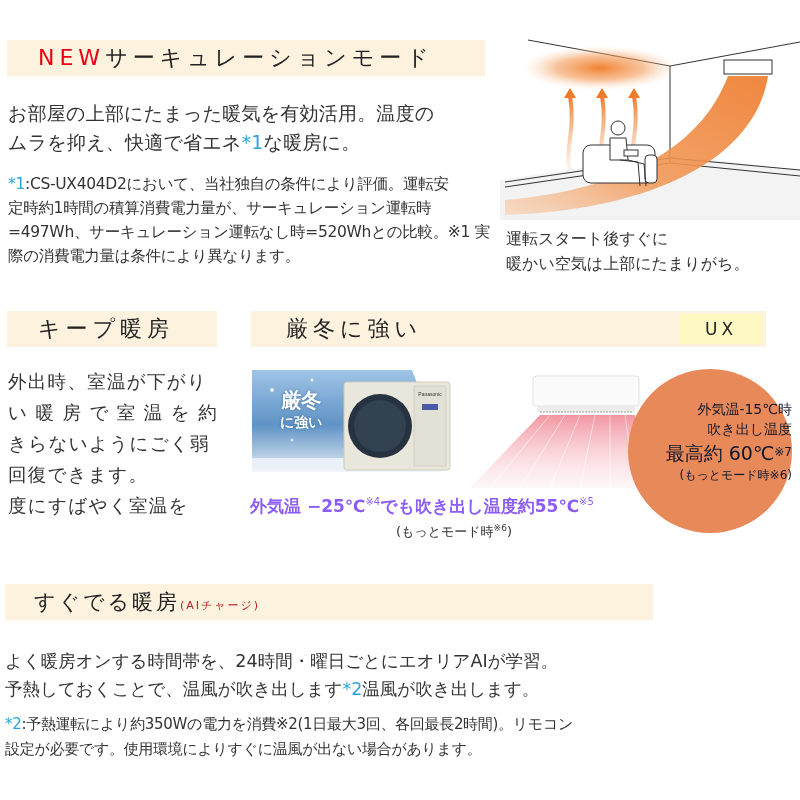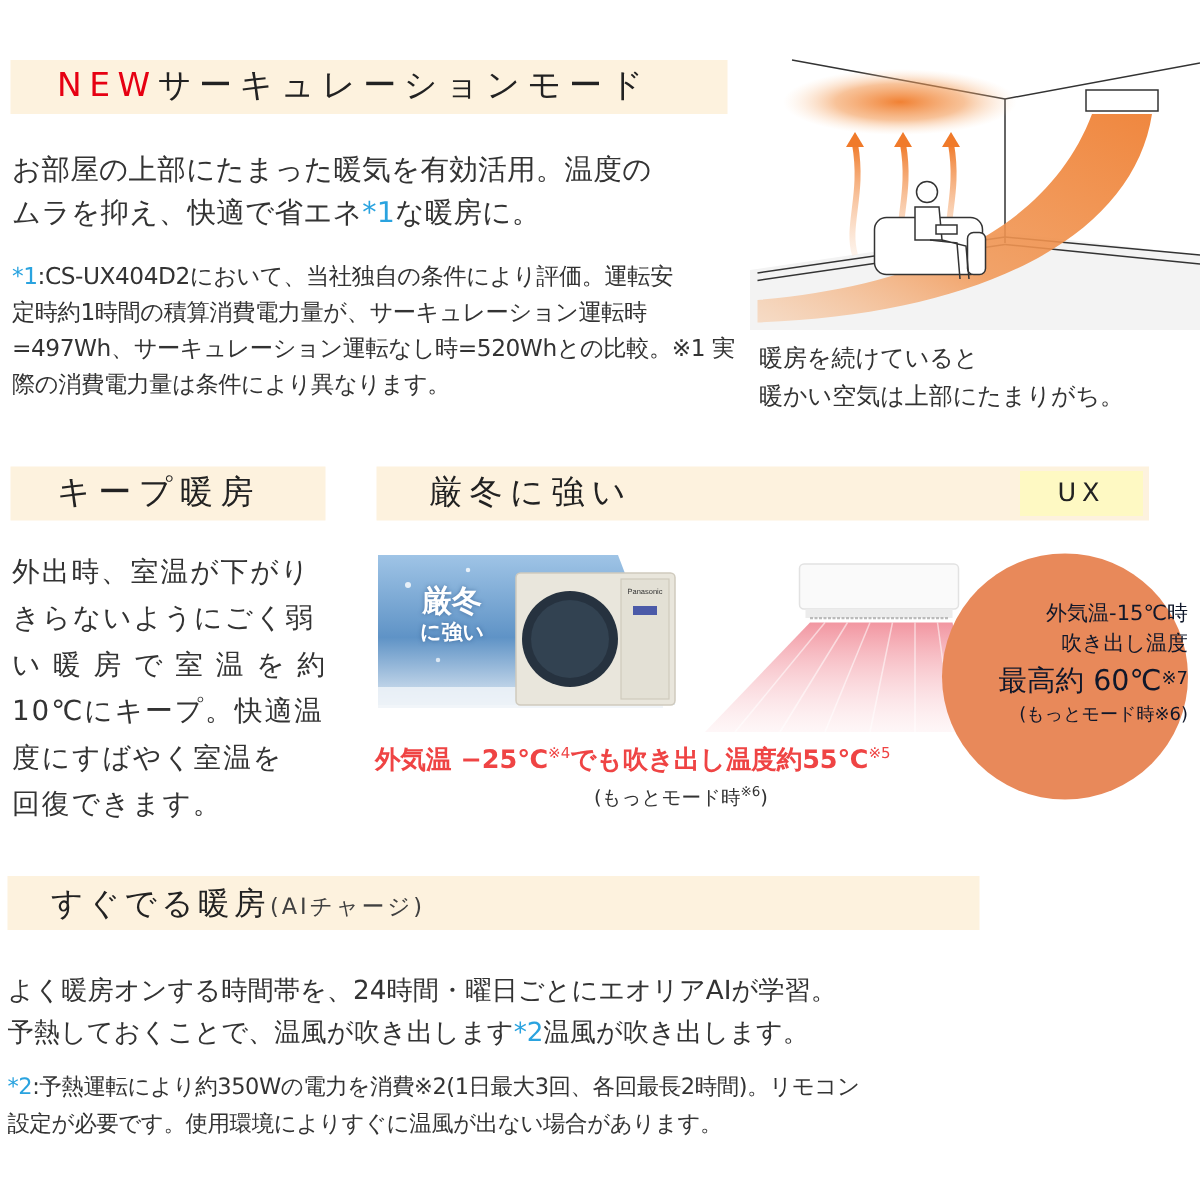--- a/index.html
+++ b/index.html
@@ -83,34 +83,33 @@
     <rect x="83" y="115" width="72" height="38" rx="8" fill="#fff" stroke="#333" stroke-width="1"></rect>
     <rect x="145" y="125" width="12" height="28" rx="4" fill="#fff" stroke="#333" stroke-width="1"></rect>
 
     <circle cx="118" cy="98" r="7" fill="#fff" stroke="#333" stroke-width="1"></circle>
     <path d="M110,108 L126,108 L128,130 L110,130 Z" fill="#fff" stroke="#333" stroke-width="1"></path>
     <path d="M120,130 L138,132 L140,156 M128,130 L144,134 L146,156" fill="none" stroke="#333" stroke-width="1"></path>
     <rect x="124" y="120" width="14" height="6" fill="#fff" stroke="#333" stroke-width="1"></rect>
   </svg>
 </div>
 <div class="abs caption" style="left:506px;top:226px;">
-  <div>暖房を続けていると</div>
+  <div>運転スタート後すぐに</div>
   <div>暖かい空気は上部にたまりがち。</div>
 </div>
 
 <div class="abs hbar" style="left:7px;top:311px;width:210px;height:36px;"></div>
 <div class="abs htitle" style="left:38px;top:315px;line-height:28px;">キープ暖房</div>
 
 <div class="abs keep-text" style="left:8px;top:366px;">
   <div>外出時、室温が下がり</div>
+  <div>い 暖 房 で 室 温 を 約</div>
   <div>きらないようにごく弱</div>
-  <div>い 暖 房 で 室 温 を 約</div>
-  <div>10℃にキープ。快適温</div>
+  <div>回復できます。</div>
   <div>度にすばやく室温を</div>
-  <div>回復できます。</div>
 </div>
 
 <div class="abs hbar" style="left:251px;top:311px;width:515px;height:36px;"></div>
 <div class="abs htitle" style="left:286px;top:315px;line-height:28px;">厳冬に強い</div>
 <div class="abs" style="left:680px;top:314px;width:82px;height:30px;background:#fef9c3;text-align:center;line-height:30px;font-size:17px;letter-spacing:4px;color:#222;">
   <span>UX</span>
 </div>
 
 <div class="abs" style="left:252px;top:370px;width:200px;height:106px;">
   <svg width="200" height="106" viewBox="0 0 200 106">
@@ -167,30 +166,30 @@
 
 <div class="abs circle" style="left:628px;top:369px;width:164px;height:164px;">
   <div style="padding-top:30px;">
     <div style="font-size:14px;line-height:20px;">外気温-15℃時</div>
     <div style="font-size:14px;line-height:20px;">吹き出し温度</div>
     <div style="font-size:19px;line-height:26px;white-space:nowrap;"><span>最高約 60℃</span><span style="font-size:12px;vertical-align:4px;">※7</span></div>
     <div style="font-size:12px;line-height:18px;">(もっとモード時※6)</div>
   </div>
 </div>
 
-<div class="abs" style="left:250px;top:495px;font-size:17px;font-weight:bold;color:#ef4444;white-space:nowrap;">
+<div class="abs" style="left:250px;top:495px;font-size:17px;font-weight:bold;color:#8b5cf6;white-space:nowrap;">
   <span>外気温 −25℃</span><sup style="font-size:10px;font-weight:normal;">※4</sup><span>でも吹き出し温度約55℃</span><sup style="font-size:10px;font-weight:normal;">※5</sup>
 </div>
 <div class="abs" style="left:396px;top:523px;font-size:13px;color:#333;white-space:nowrap;">
   <span>(もっとモード時</span><sup style="font-size:9px;">※6</sup><span>)</span>
 </div>
 
 <div class="abs hbar" style="left:5px;top:584px;width:648px;height:36px;"></div>
 <div class="abs" style="left:34px;top:588px;line-height:28px;white-space:nowrap;">
-  <span class="htitle" style="font-size:21px;letter-spacing:3px;">すぐでる暖房</span><span style="font-size:15px;color:#404040;letter-spacing:2px;margin-top:20px;">(AIチャージ)</span>
+  <span class="htitle" style="font-size:21px;letter-spacing:3px;">すぐでる暖房</span><span style="font-size:11px;color:#b91c1c;letter-spacing:2px;margin-top:20px;">(AIチャージ)</span>
 </div>
 
 <div class="abs body-text" style="left:5px;top:647px;font-size:17.5px;line-height:28px;letter-spacing:0;">
   <div>よく暖房オンする時間帯を、24時間・曜日ごとにエオリアAIが学習。</div>
   <div><span>予熱しておくことで、温風が吹き出します</span><span class="blue">*2</span><span>温風が吹き出します。</span></div>
 </div>
 
 <div class="abs note-text" style="left:5px;top:712px;font-size:15px;line-height:25px;">
   <div><span class="blue">*2</span><span>:予熱運転により約350Wの電力を消費※2(1日最大3回、各回最長2時間)。リモコン</span></div>
   <div>設定が必要です。使用環境によりすぐに温風が出ない場合があります。</div>

